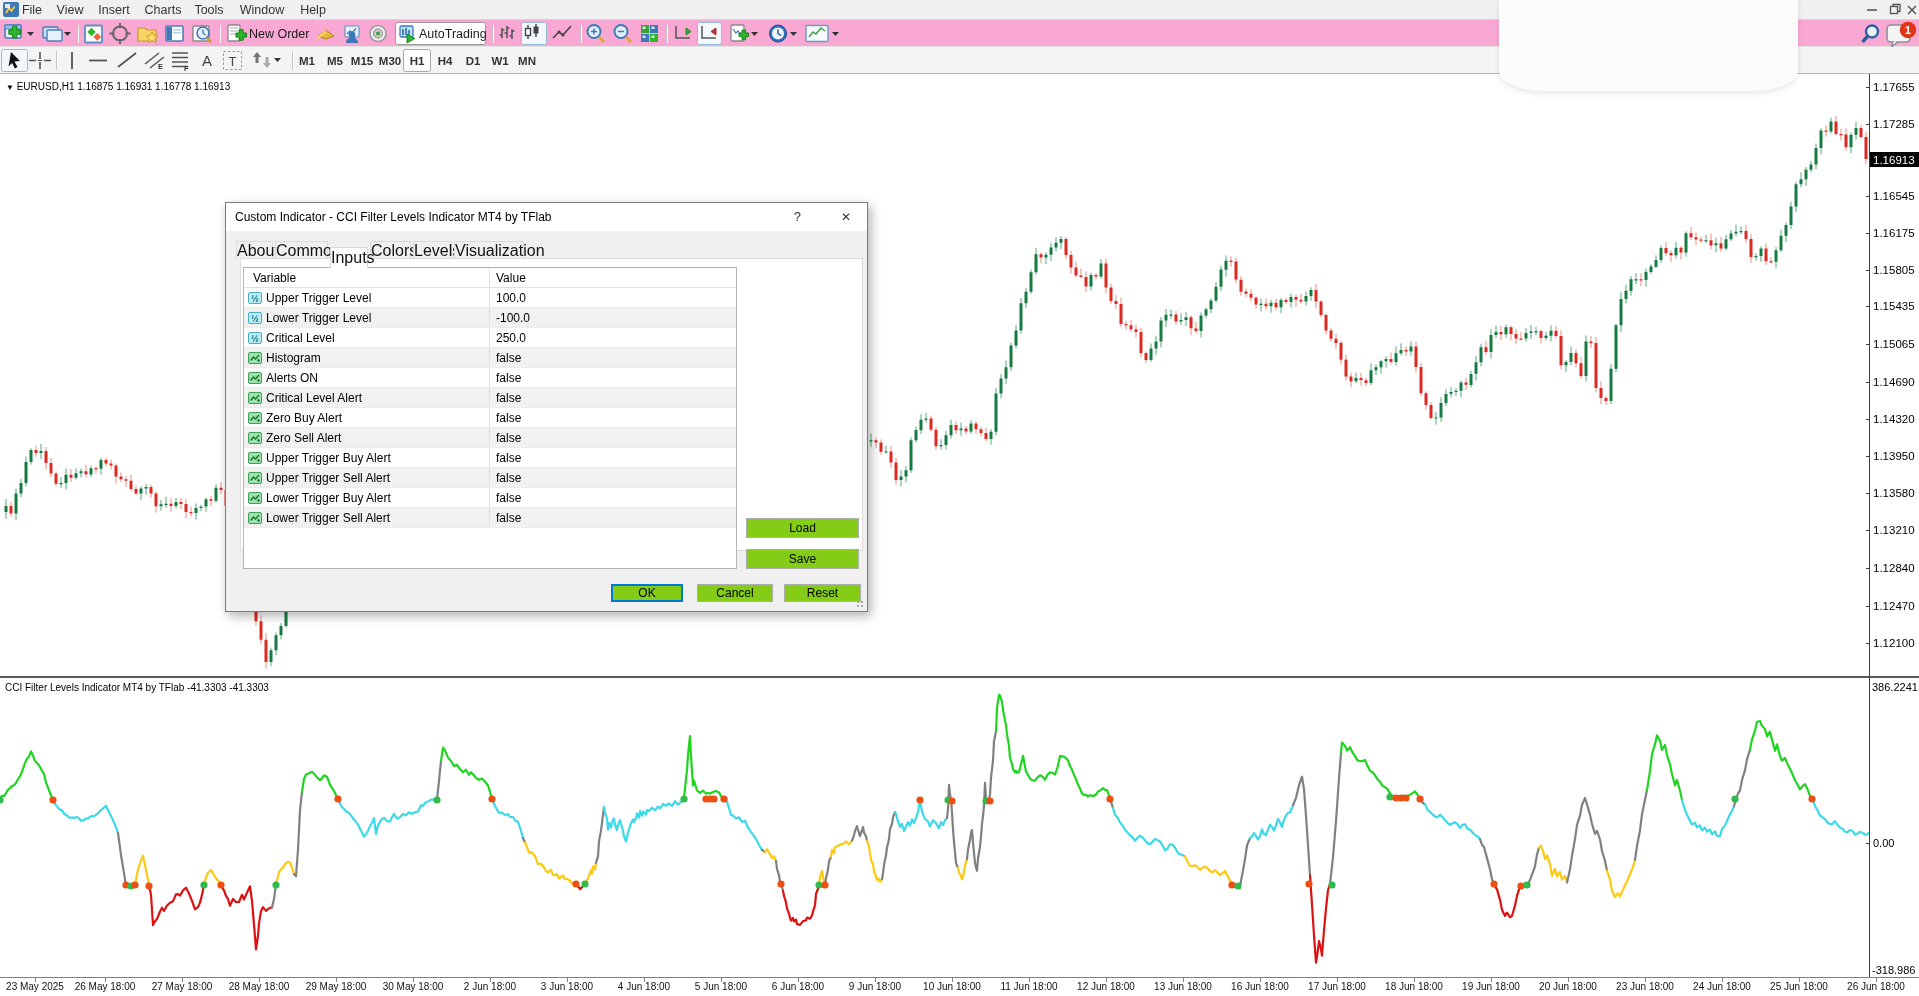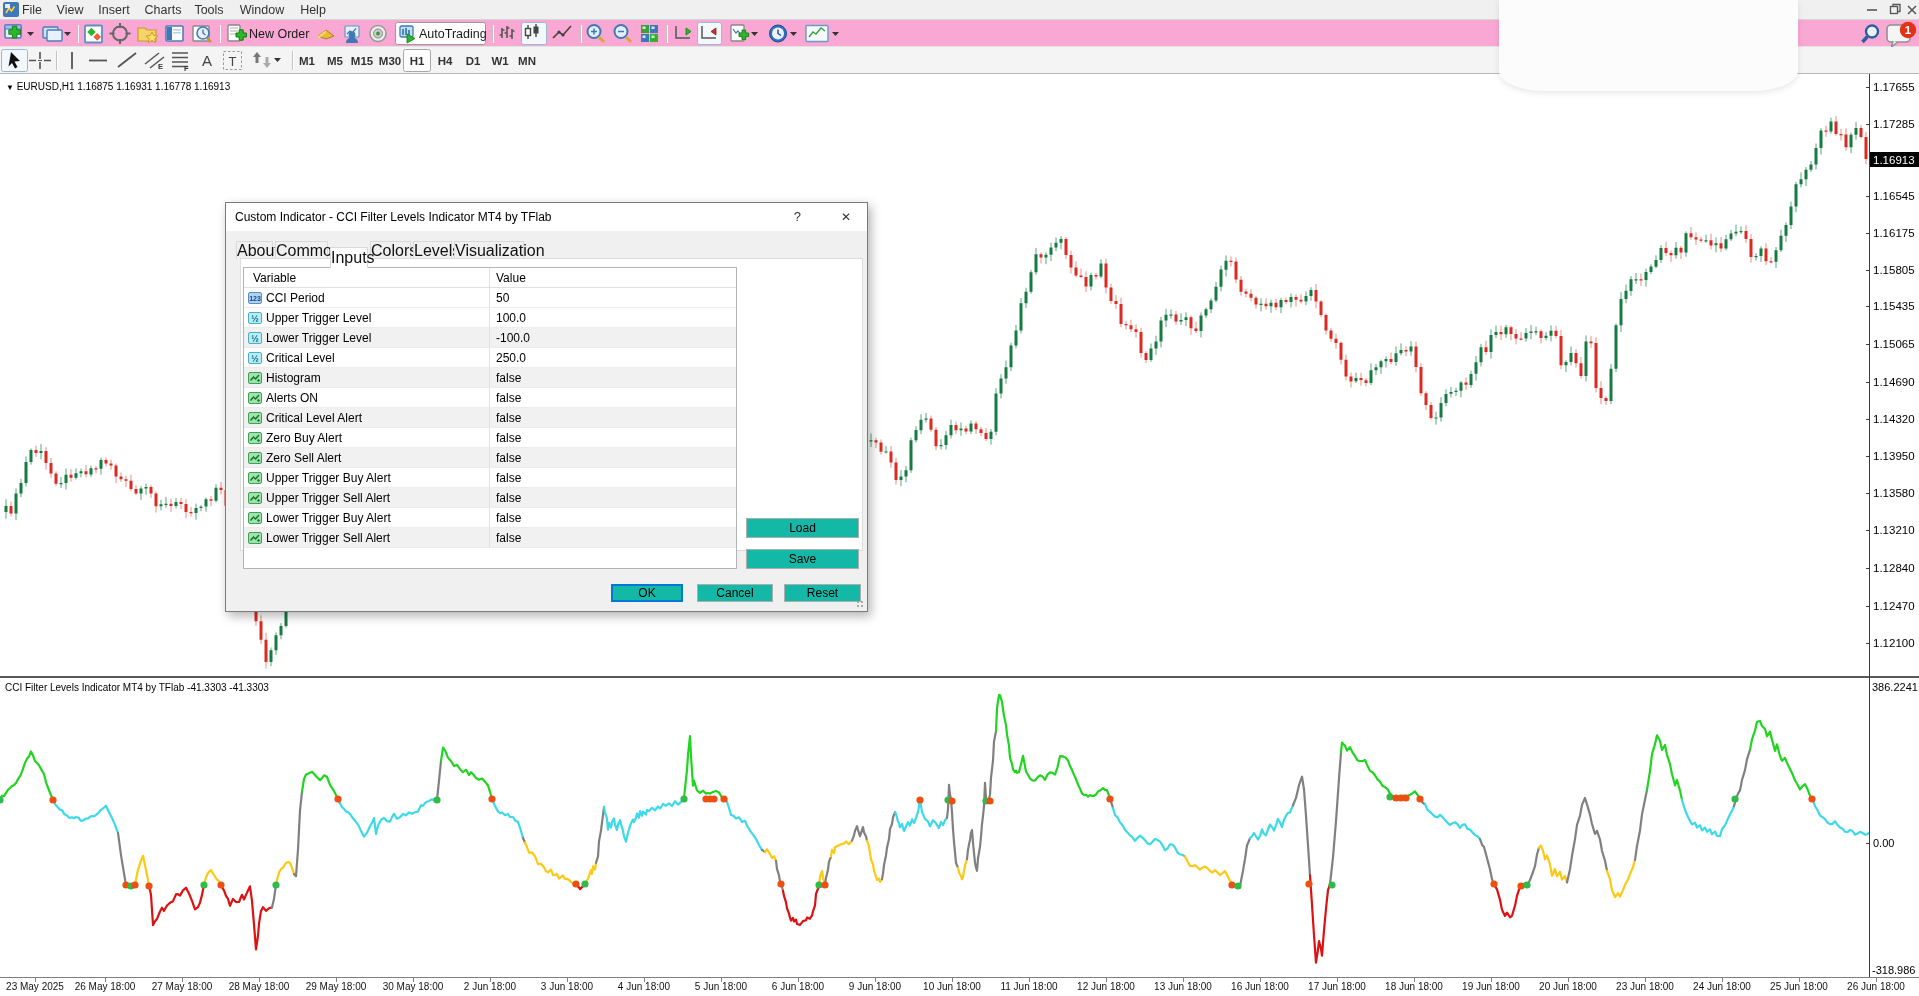--- a/index.html
+++ b/index.html
@@ -18,21 +18,21 @@
 .tab.sel{background:#fff;height:21px;margin-top:8px;line-height:20px;position:relative;z-index:3}
 #tpanel{position:absolute;left:14px;top:55px;width:623px;height:293px;background:#fff;border:1px solid #dcdcdc}
 #ttable{position:absolute;left:2px;top:8px;width:494px;height:302px;border:1px solid #b4b4b4;background:#fff;overflow:hidden}
 #thead{display:flex;height:20px;line-height:20px;border-bottom:1px solid #e0e0e0}
 #thead .tname{color:#000}
 .trow{display:flex;height:20px;line-height:20px;border-bottom:1px solid #ececec}
 .trow.odd{background:#f1f1f1}
 .tname{width:246px;position:relative;padding-left:22px;border-right:1px solid #e0e0e0;white-space:nowrap;overflow:hidden}
 .ri{position:absolute;left:4px;top:4px}
 .tval{flex:1;padding-left:6px;white-space:nowrap}
-.pbtn{position:absolute;background:#14b8a6;border:1px solid #adadad;text-align:center;font-size:12px;color:#000;display:flex;align-items:center;justify-content:center}
+.pbtn{position:absolute;background:#84cc16;border:1px solid #adadad;text-align:center;font-size:12px;color:#000;display:flex;align-items:center;justify-content:center}
 .okb{border:2px solid #0078d7}
 #grip{position:absolute;right:3px;bottom:3px;width:8px;height:8px;background:
  radial-gradient(circle at 2px 2px,#aaa 1px,transparent 1.2px),
  radial-gradient(circle at 6px 2px,#aaa 1px,transparent 1.2px),
  radial-gradient(circle at 2px 6px,#aaa 1px,transparent 1.2px),
  radial-gradient(circle at 6px 6px,#aaa 1px,transparent 1.2px)}
 </style></head>
 <body>
 <div id="menubar"><svg width="1919" height="20">
       <rect x="3" y="2" width="16" height="15" rx="2" fill="#3f78b8"></rect>
@@ -398,27 +398,20 @@
    <div class="tab" style="width:41px">Colors</div>
    <div class="tab" style="width:39px">Levels</div>
    <div class="tab" style="width:70px">Visualization</div>
  </div>
  <div id="tpanel">
    <div id="ttable">
      <div id="thead">
             <div class="tname" style="padding-left:9px">Variable</div>
             <div class="tval">Value</div>
           </div>
-     <div class="trow">
-            <div class="tname"><svg class="ri" width="14" height="13">
-                <rect x="0.5" y="0.5" width="13" height="11" rx="1.5" fill="#aed3f2" stroke="#5a8fc0"></rect>
-                <text x="7" y="9" font-size="7" font-weight="bold" fill="#14468a" text-anchor="middle" font-family="Liberation Sans, sans-serif">123</text>
-              </svg><span>CCI Period</span></div>
-            <div class="tval">50</div>
-          </div>
           <div class="trow">
             <div class="tname"><svg class="ri" width="14" height="13">
                 <rect x="0.5" y="0.5" width="13" height="11" rx="1.5" fill="#b9ecf4" stroke="#4aafc2"></rect>
                 <text x="7" y="9.5" font-size="9" font-weight="bold" fill="#0c6a7c" text-anchor="middle" font-family="Liberation Sans, sans-serif">½</text>
               </svg><span>Upper Trigger Level</span></div>
             <div class="tval">100.0</div>
           </div>
           <div class="trow odd">
             <div class="tname"><svg class="ri" width="14" height="13">
                 <rect x="0.5" y="0.5" width="13" height="11" rx="1.5" fill="#b9ecf4" stroke="#4aafc2"></rect>

